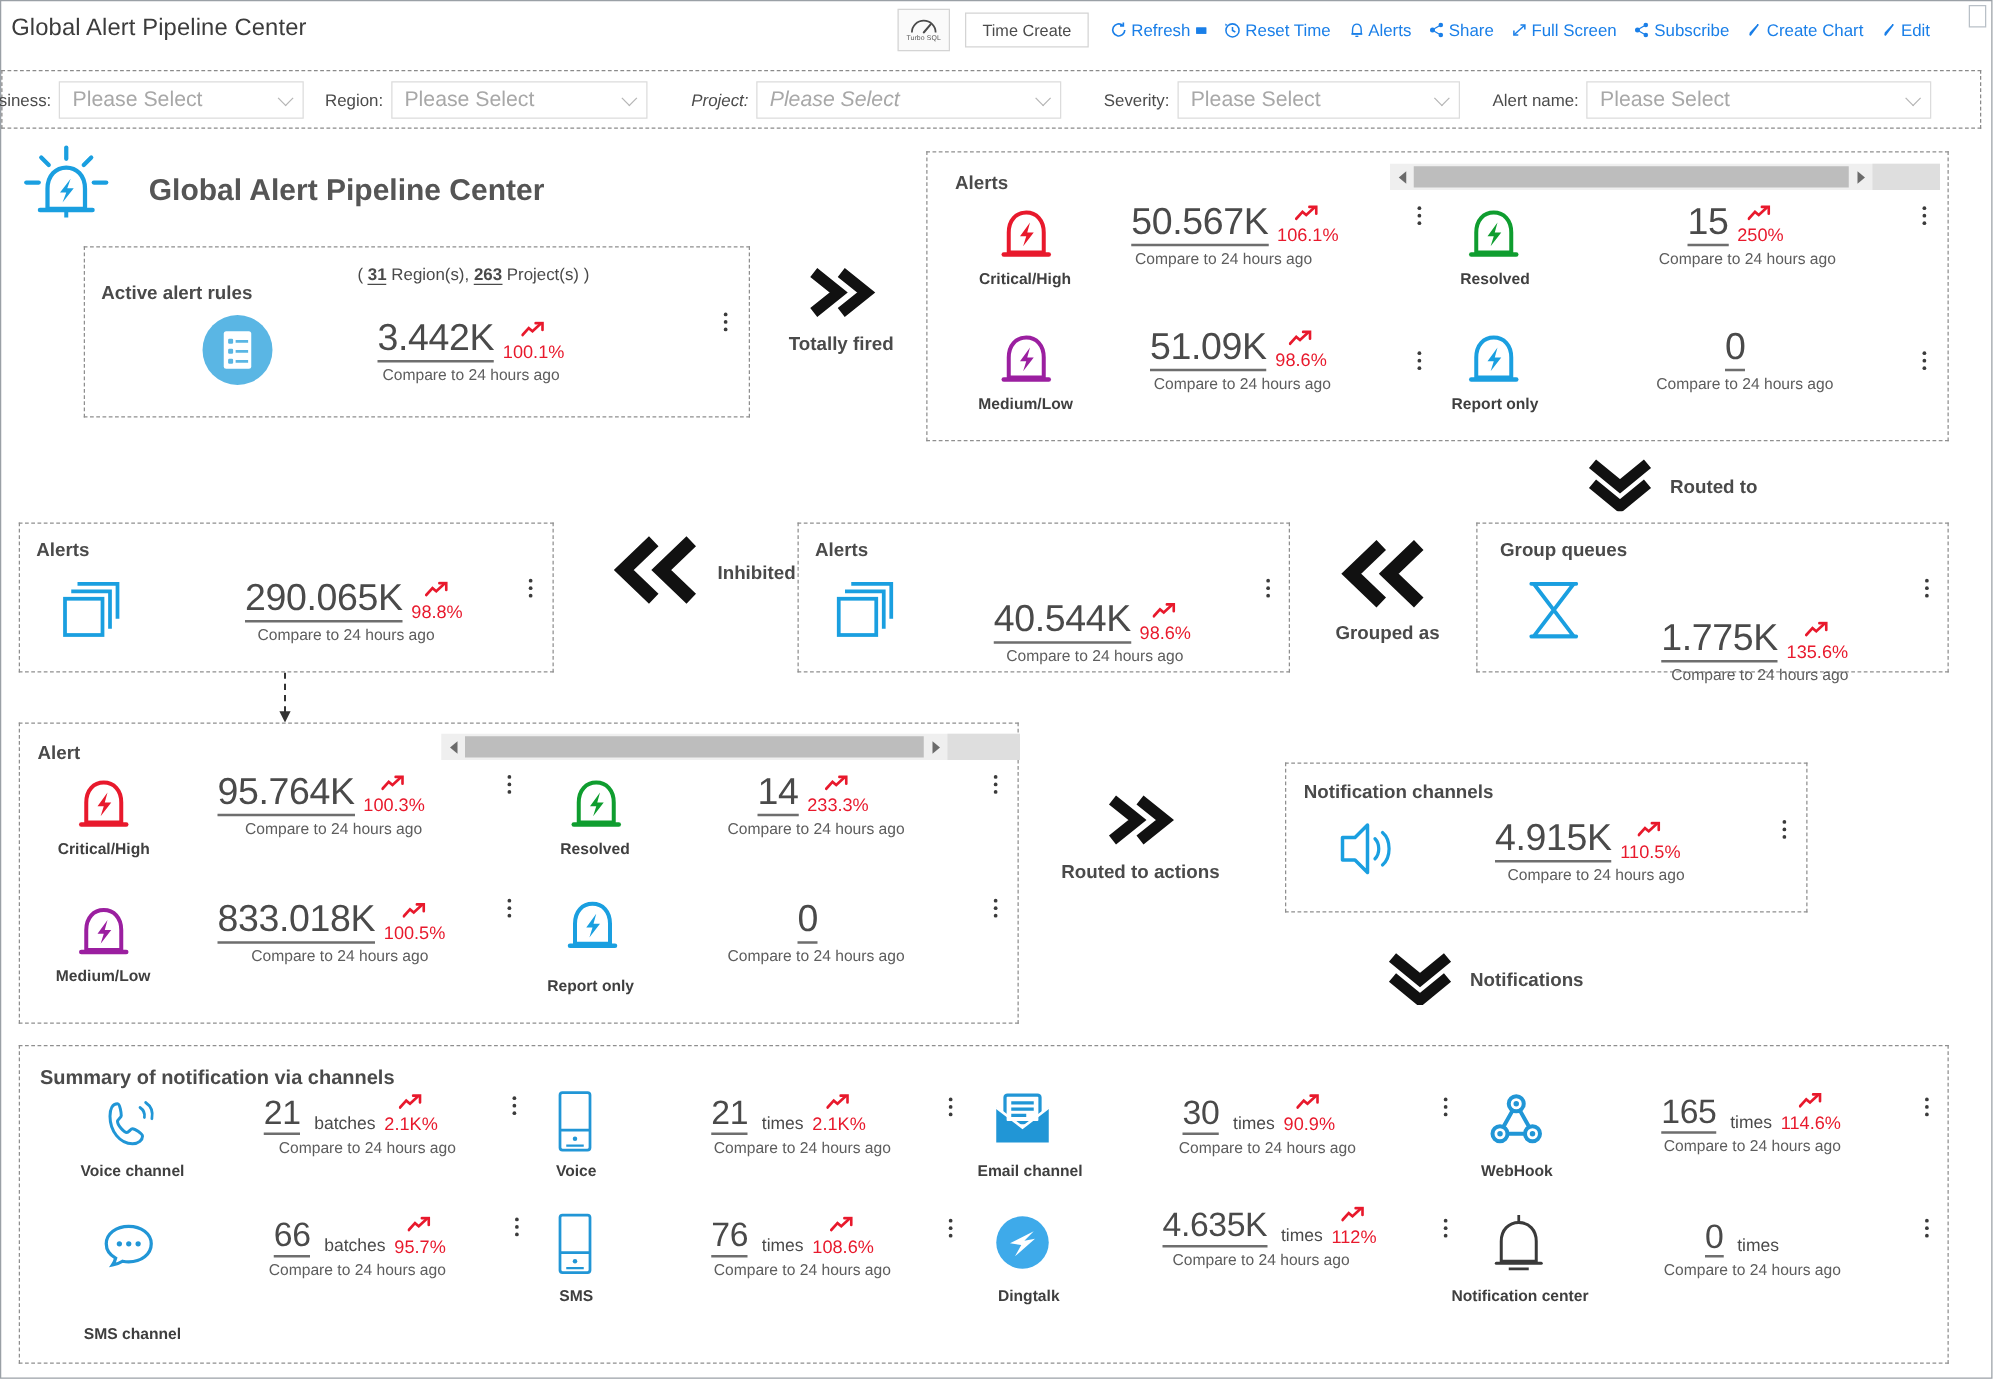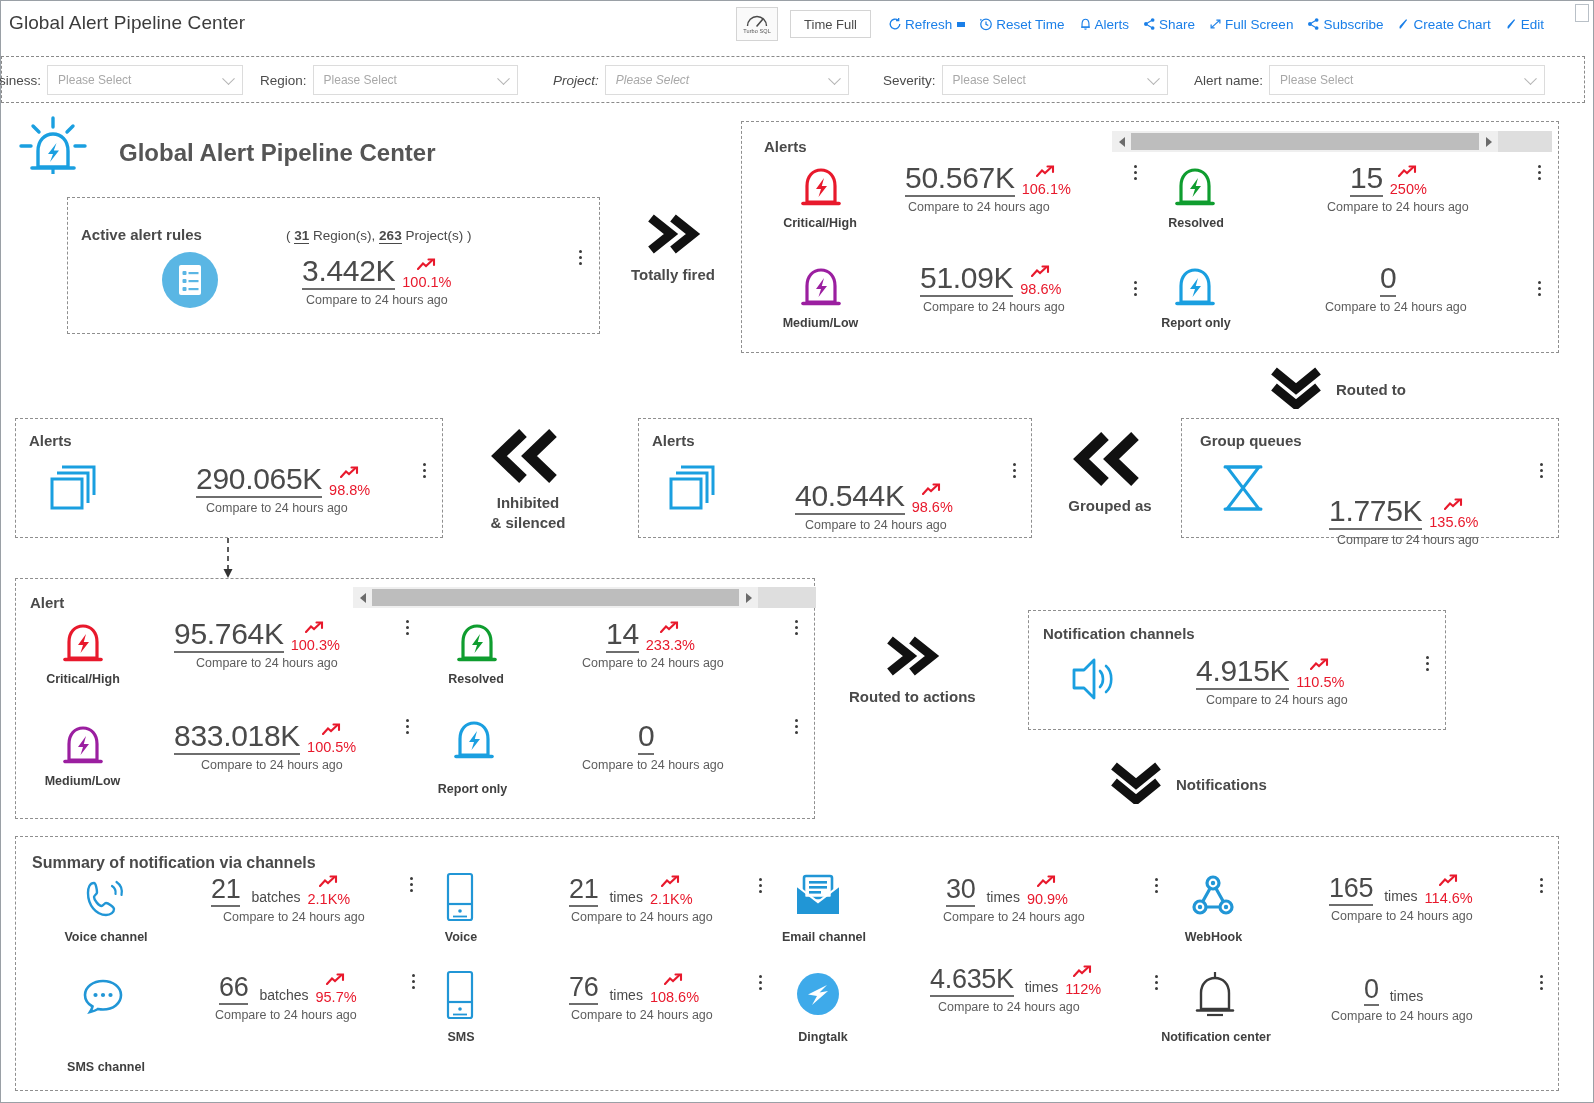--- a/index.html
+++ b/index.html
@@ -44,21 +44,21 @@
     border-top:1px dashed #8a8a8a; border-bottom:1px dashed #8a8a8a;
     border-left:1px dashed #8a8a8a; border-right:1px dashed #8a8a8a;
     display:flex; align-items:center;
   }
   .filt { display:flex; align-items:center; height:30px; }
   .filt .lab { font-size:13.5px; color:#4b4b4b; white-space:nowrap; }
   .sel {
     height:30px; border:1px solid #dcdcdc; background:#fff; position:relative;
     display:flex; align-items:center; padding:0 26px 0 10px; cursor:pointer;
   }
-  .sel .ph { font-size:12px; color:#a8a8a8; white-space:nowrap; }
+  .sel .ph { font-size:17px; color:#a8a8a8; white-space:nowrap; }
   .sel .chev {
     position:absolute; right:9px; top:50%; width:9px; height:9px;
     border-left:1.6px solid #b5b5b5; border-bottom:1.6px solid #b5b5b5;
     transform:translateY(-65%) rotate(-45deg);
   }
 
   
   .canvas { position:absolute; left:0; top:104px; right:8px; bottom:0; }
 
   .dash-box { position:absolute; border:1px dashed #8f8f8f; background:#fff; }
@@ -89,21 +89,21 @@
 
   .hscroll {
     position:absolute; height:21px; background:#efefef; display:flex; align-items:center;
   }
   .hscroll .arw { width:19px; height:21px; display:flex; align-items:center; justify-content:center; cursor:pointer; flex:0 0 auto;}
   .hscroll .thumb { height:17px; background:#bdbdbd; flex:0 0 auto; cursor:pointer;}
   .hscroll .track-end { flex:1 1 auto; height:21px; background:#dedede; }
   .tri-l { width:0;height:0;border-top:5px solid transparent;border-bottom:5px solid transparent;border-right:6px solid #6b6b6b;}
   .tri-r { width:0;height:0;border-top:5px solid transparent;border-bottom:5px solid transparent;border-left:6px solid #6b6b6b;}
 
-  .regproj { position:absolute; font-size:13.5px; color:#4a4a4a; white-space:nowrap;margin-top:16px; }
+  .regproj { position:absolute; font-size:13.5px; color:#4a4a4a; white-space:nowrap; }
   .regproj b { font-weight:bold; border-bottom:1.5px solid #4a4a4a; }
 </style>
 </head>
 <body>
 
 <div class="win">
 
   <div class="topbar">
     <div class="page-title-top">Global Alert Pipeline Center</div>
 
@@ -111,21 +111,21 @@
 
       <div class="tb-turbo">
         <svg width="22" height="13" viewBox="0 0 22 13">
           <path d="M1.5 12 A9.5 9.5 0 0 1 20.5 12" fill="none" stroke="#4a4a4a" stroke-width="1.4"></path>
           <path d="M11 12 L16.5 5.5" stroke="#4a4a4a" stroke-width="1.6" stroke-linecap="round"></path>
         </svg>
         <div class="lbl">Turbo SQL</div>
       </div>
 
       <div class="tb-timerange">
-        <span>Time Full</span>
+        <span>Time Create</span>
       </div>
 
       <div class="tb-item">
         <svg width="14" height="14" viewBox="0 0 16 16">
           <path d="M13.5 8a5.5 5.5 0 1 1-1.9-4.2" fill="none" stroke="#1a7fe8" stroke-width="1.5"></path>
           <path d="M12.2 1.2 L12.2 4.2 L9.2 4.2" fill="none" stroke="#1a7fe8" stroke-width="1.5"></path>
         </svg>
         <span>Refresh</span>
         <span class="caret-dn"></span>
       </div>
@@ -471,21 +471,21 @@
           <i></i>
           <i></i>
         </div>
     </div>
 
     <svg style="position:absolute;left:218px;top:433px;" width="18" height="42" viewBox="0 0 18 42">
       <path d="M9 0 L9 32" stroke="#333" stroke-width="1.6" stroke-dasharray="5,4"></path>
       <path d="M4.5 31 L9 40 L13.5 31 Z" fill="#333"></path>
     </svg>
 
-    <div class="flow" style="left:484px;top:320px;flex-direction:column;gap:3px;">
+    <div class="flow" style="left:484px;top:320px;gap:3px;">
       <span>
         <svg width="86" height="62" viewBox="0 0 86 62">
           <path d="M38 8 L14 31 L38 54" fill="none" stroke="#111" stroke-width="11" stroke-linejoin="miter"></path>
           <path d="M68 8 L44 31 L68 54" fill="none" stroke="#111" stroke-width="11" stroke-linejoin="miter"></path>
         </svg>
       </span>
       <span class="lbl">Inhibited</span>
       <span class="lbl">&amp; silenced</span>
     </div>
 

